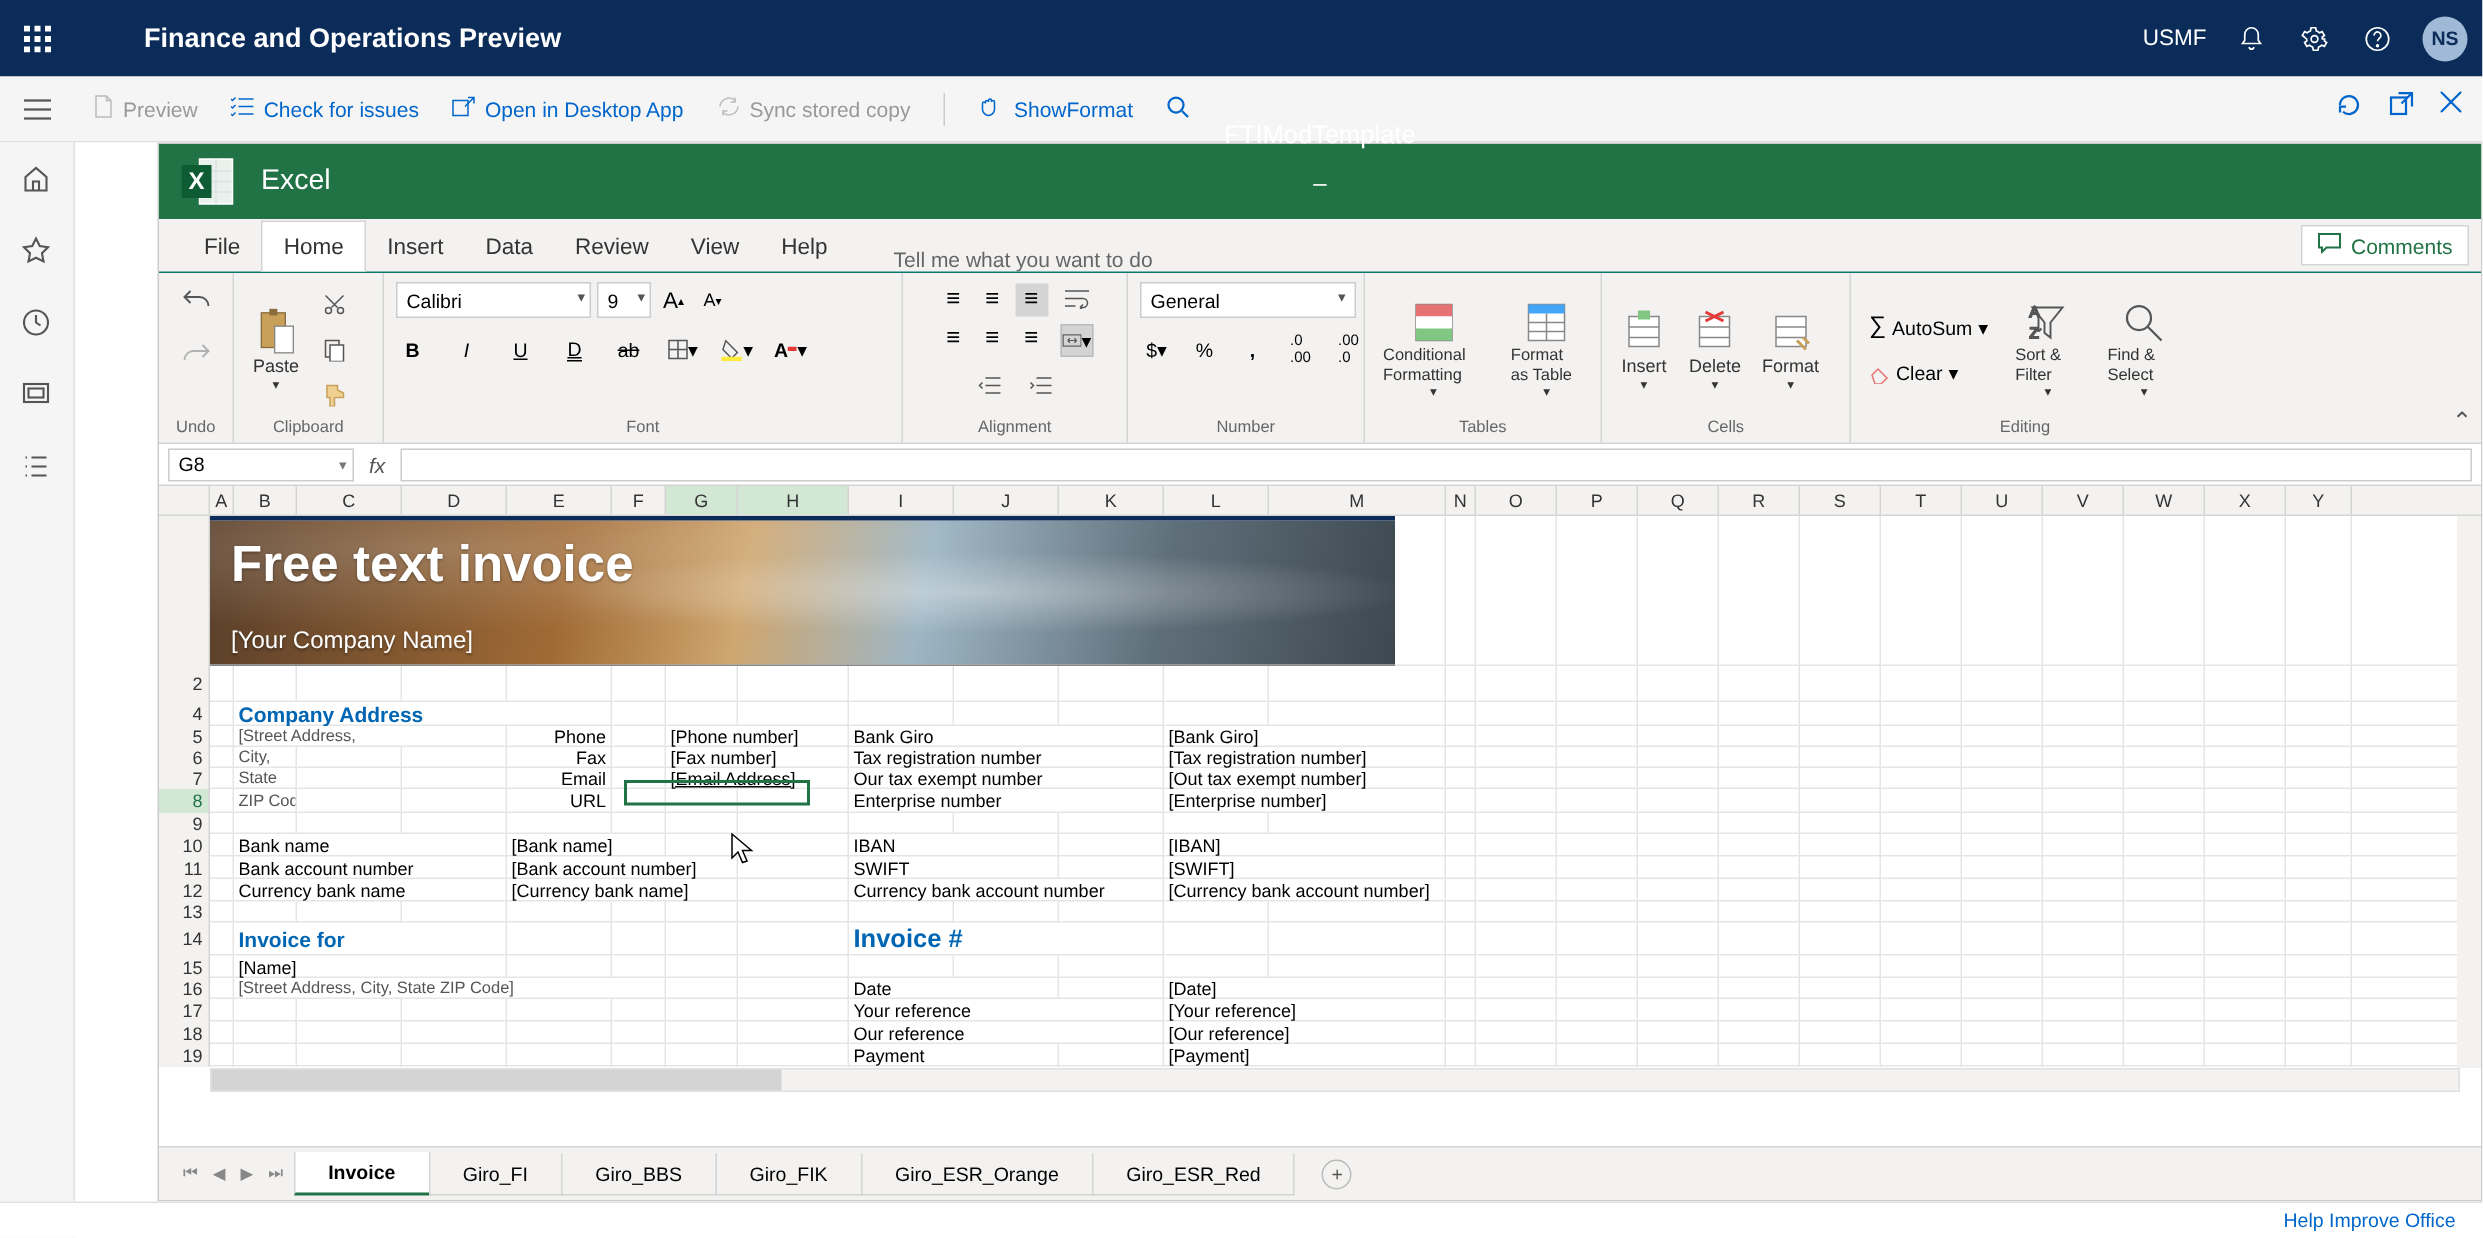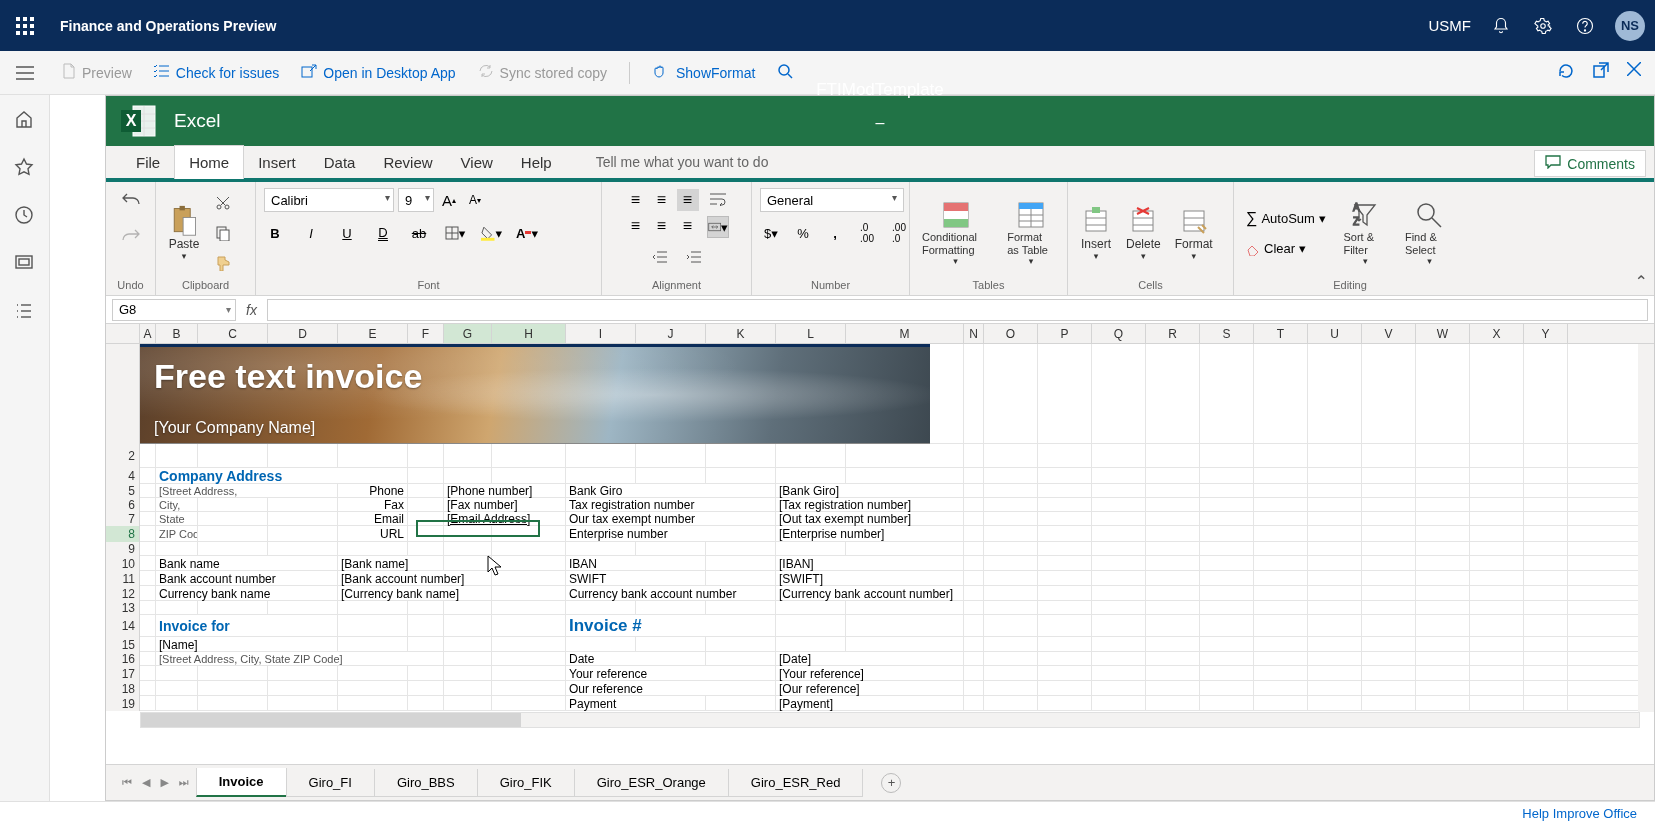--- a/index.html
+++ b/index.html
@@ -1,21 +1,21 @@
 <!DOCTYPE html>
 <html><head>
 <meta charset="utf-8">
 <style>
 * { margin: 0; padding: 0; box-sizing: border-box; font-family: "Segoe UI", Arial, sans-serif; }
 body { background: #fff; width: 1655px; height: 825px; overflow: hidden; position: relative; }
 
 
 .top-bar { height: 51px; background: #0b2c59; display: flex; align-items: center; color: #fff; padding: 0 10px; }
 .app-grid { width: 30px; height: 30px; display: flex; align-items: center; justify-content: center; margin-right: 20px; cursor: pointer; }
-.app-title { font-size: 14px; font-weight: 600; }
+.app-title { font-size: 18px; font-weight: 600; margin-left: 36px; }
 .search-box { margin-left: 230px; width: 540px; height: 32px; background: #1b4273; border-radius: 2px; display: flex; align-items: center; padding: 0 14px; color: #c9d5e3; }
 .search-box .sicon { margin-right: 12px; }
 .search-box span { font-size: 15px; }
 .top-right { margin-left: auto; display: flex; align-items: center; gap: 18px; }
 .company-code { font-size: 15px; }
 .top-icon { width: 24px; height: 24px; display:flex; align-items:center; justify-content:center; cursor:pointer; }
 .avatar { width: 30px; height: 30px; background: #9fb9d6; border-radius: 50%; display:flex; align-items:center; justify-content:center; font-size:13px; font-weight:600; color:#0b2c59; }
 
 
 .cmd-row { height: 44px; background: #f5f5f5; border-bottom: 1px solid #e0e0e0; display: flex; align-items: center; }
@@ -38,21 +38,21 @@
 
 
 .excel-title { height:50px; background:#217346; display:flex; align-items:center; color:#fff; }
 .excel-logo { width:50px; height:40px; display:flex; align-items:center; justify-content:center; margin:0 8px; }
 .excel-app { font-size:19px; margin-left:2px; }
 .doc-center { position:absolute; left:50%; transform:translateX(-50%); display:flex; align-items:center; gap:14px; font-size:16px;flex-direction:column; }
 .doc-name { font-size:17px; }
 .saved { font-size:15px; }
 
 
-.excel-tabs { height:36px; background:#f3f2f1; display:flex; align-items:center; border-bottom:4px solid #0f766e; padding-left:16px; position:relative; }
+.excel-tabs { height:36px; background:#f3f2f1; display:flex; align-items:flex-end; border-bottom:1px solid #0f766e; padding-left:16px; position:relative; }
 .ex-tab { padding:8px 14px; font-size:15px; color:#333; cursor:pointer; }
 .ex-tab.active { background:#fff; border-top:1px solid #d4d4d4; border-left:1px solid #d4d4d4; border-right:1px solid #d4d4d4; }
 .tellme { font-size:14px; color:#666; margin-left:30px; }
 .comments-btn { position:absolute; right:8px; top:4px; border:1px solid #d4d4d4; background:#fff; padding:4px 10px; font-size:14px; color:#217346; display:flex; align-items:center; gap:6px; cursor:pointer; }
 
 
 .ribbon { height:114px; background:#f3f2f1; border-bottom:1px solid #d4d4d4; display:flex; position:relative; }
 .ribbon-group { border-right:1px solid #d4d4d4; display:flex; flex-direction:column; justify-content:flex-end; padding:6px 8px 2px; }
 .rg-title { font-size:11px; color:#666; text-align:center; padding:2px 0; }
 .rg-body { flex:1; display:flex; align-items:center; gap:4px; }

